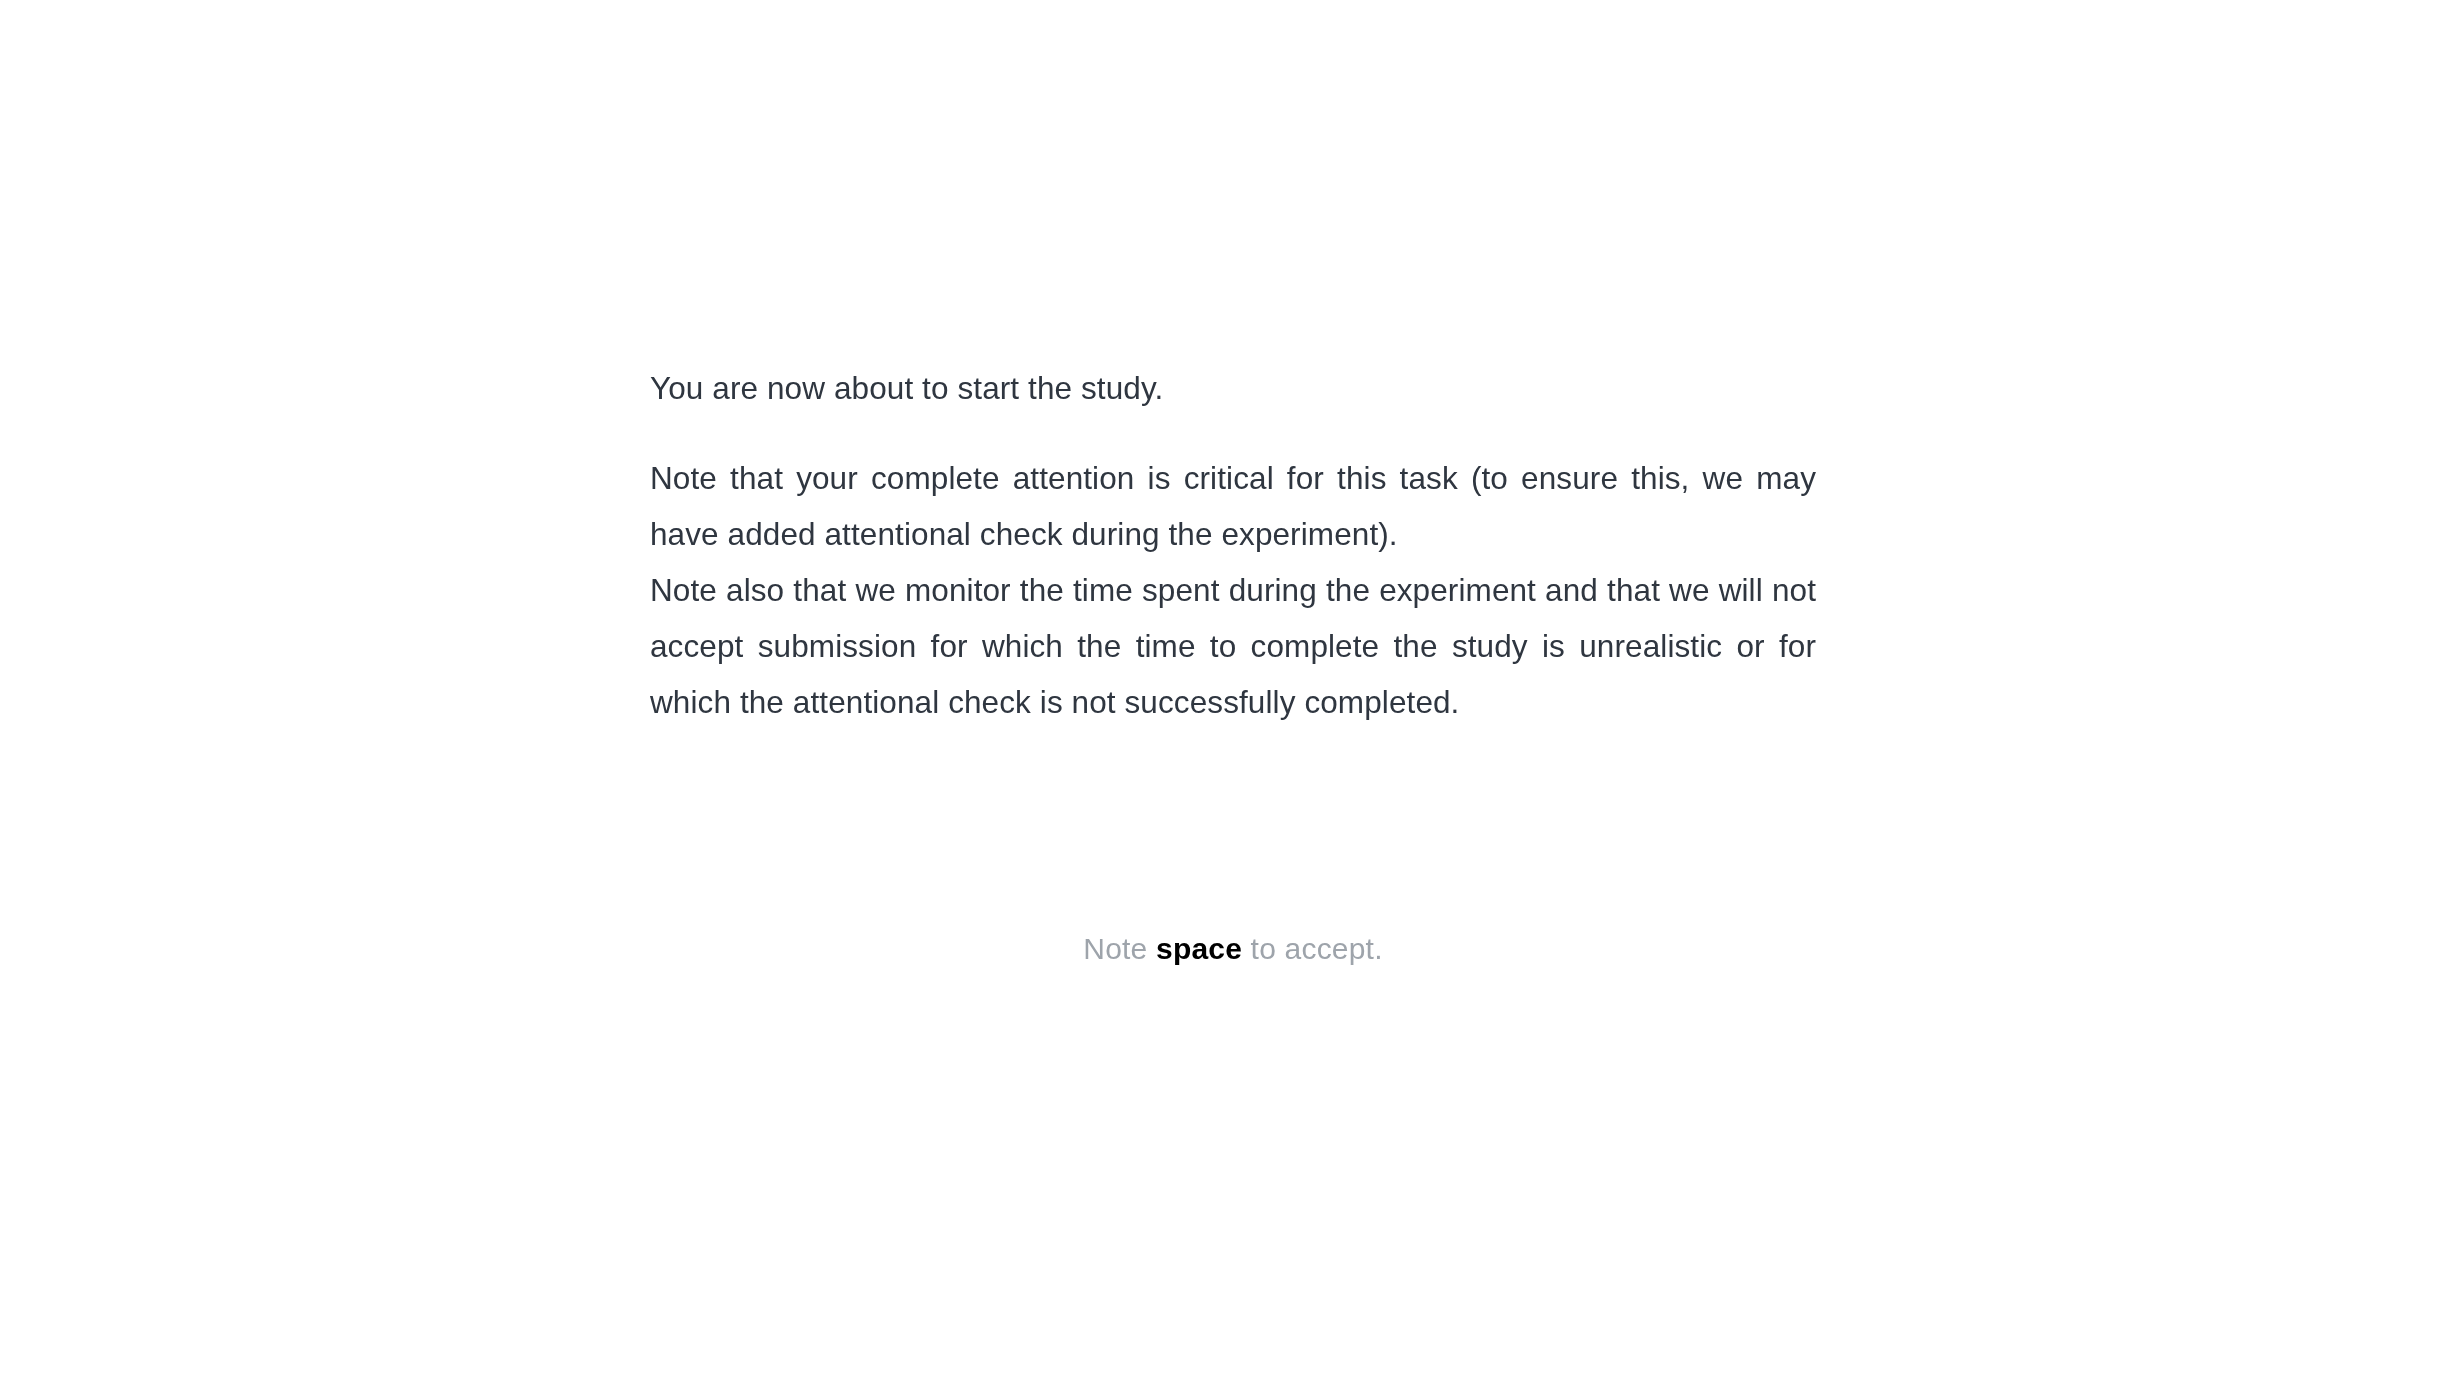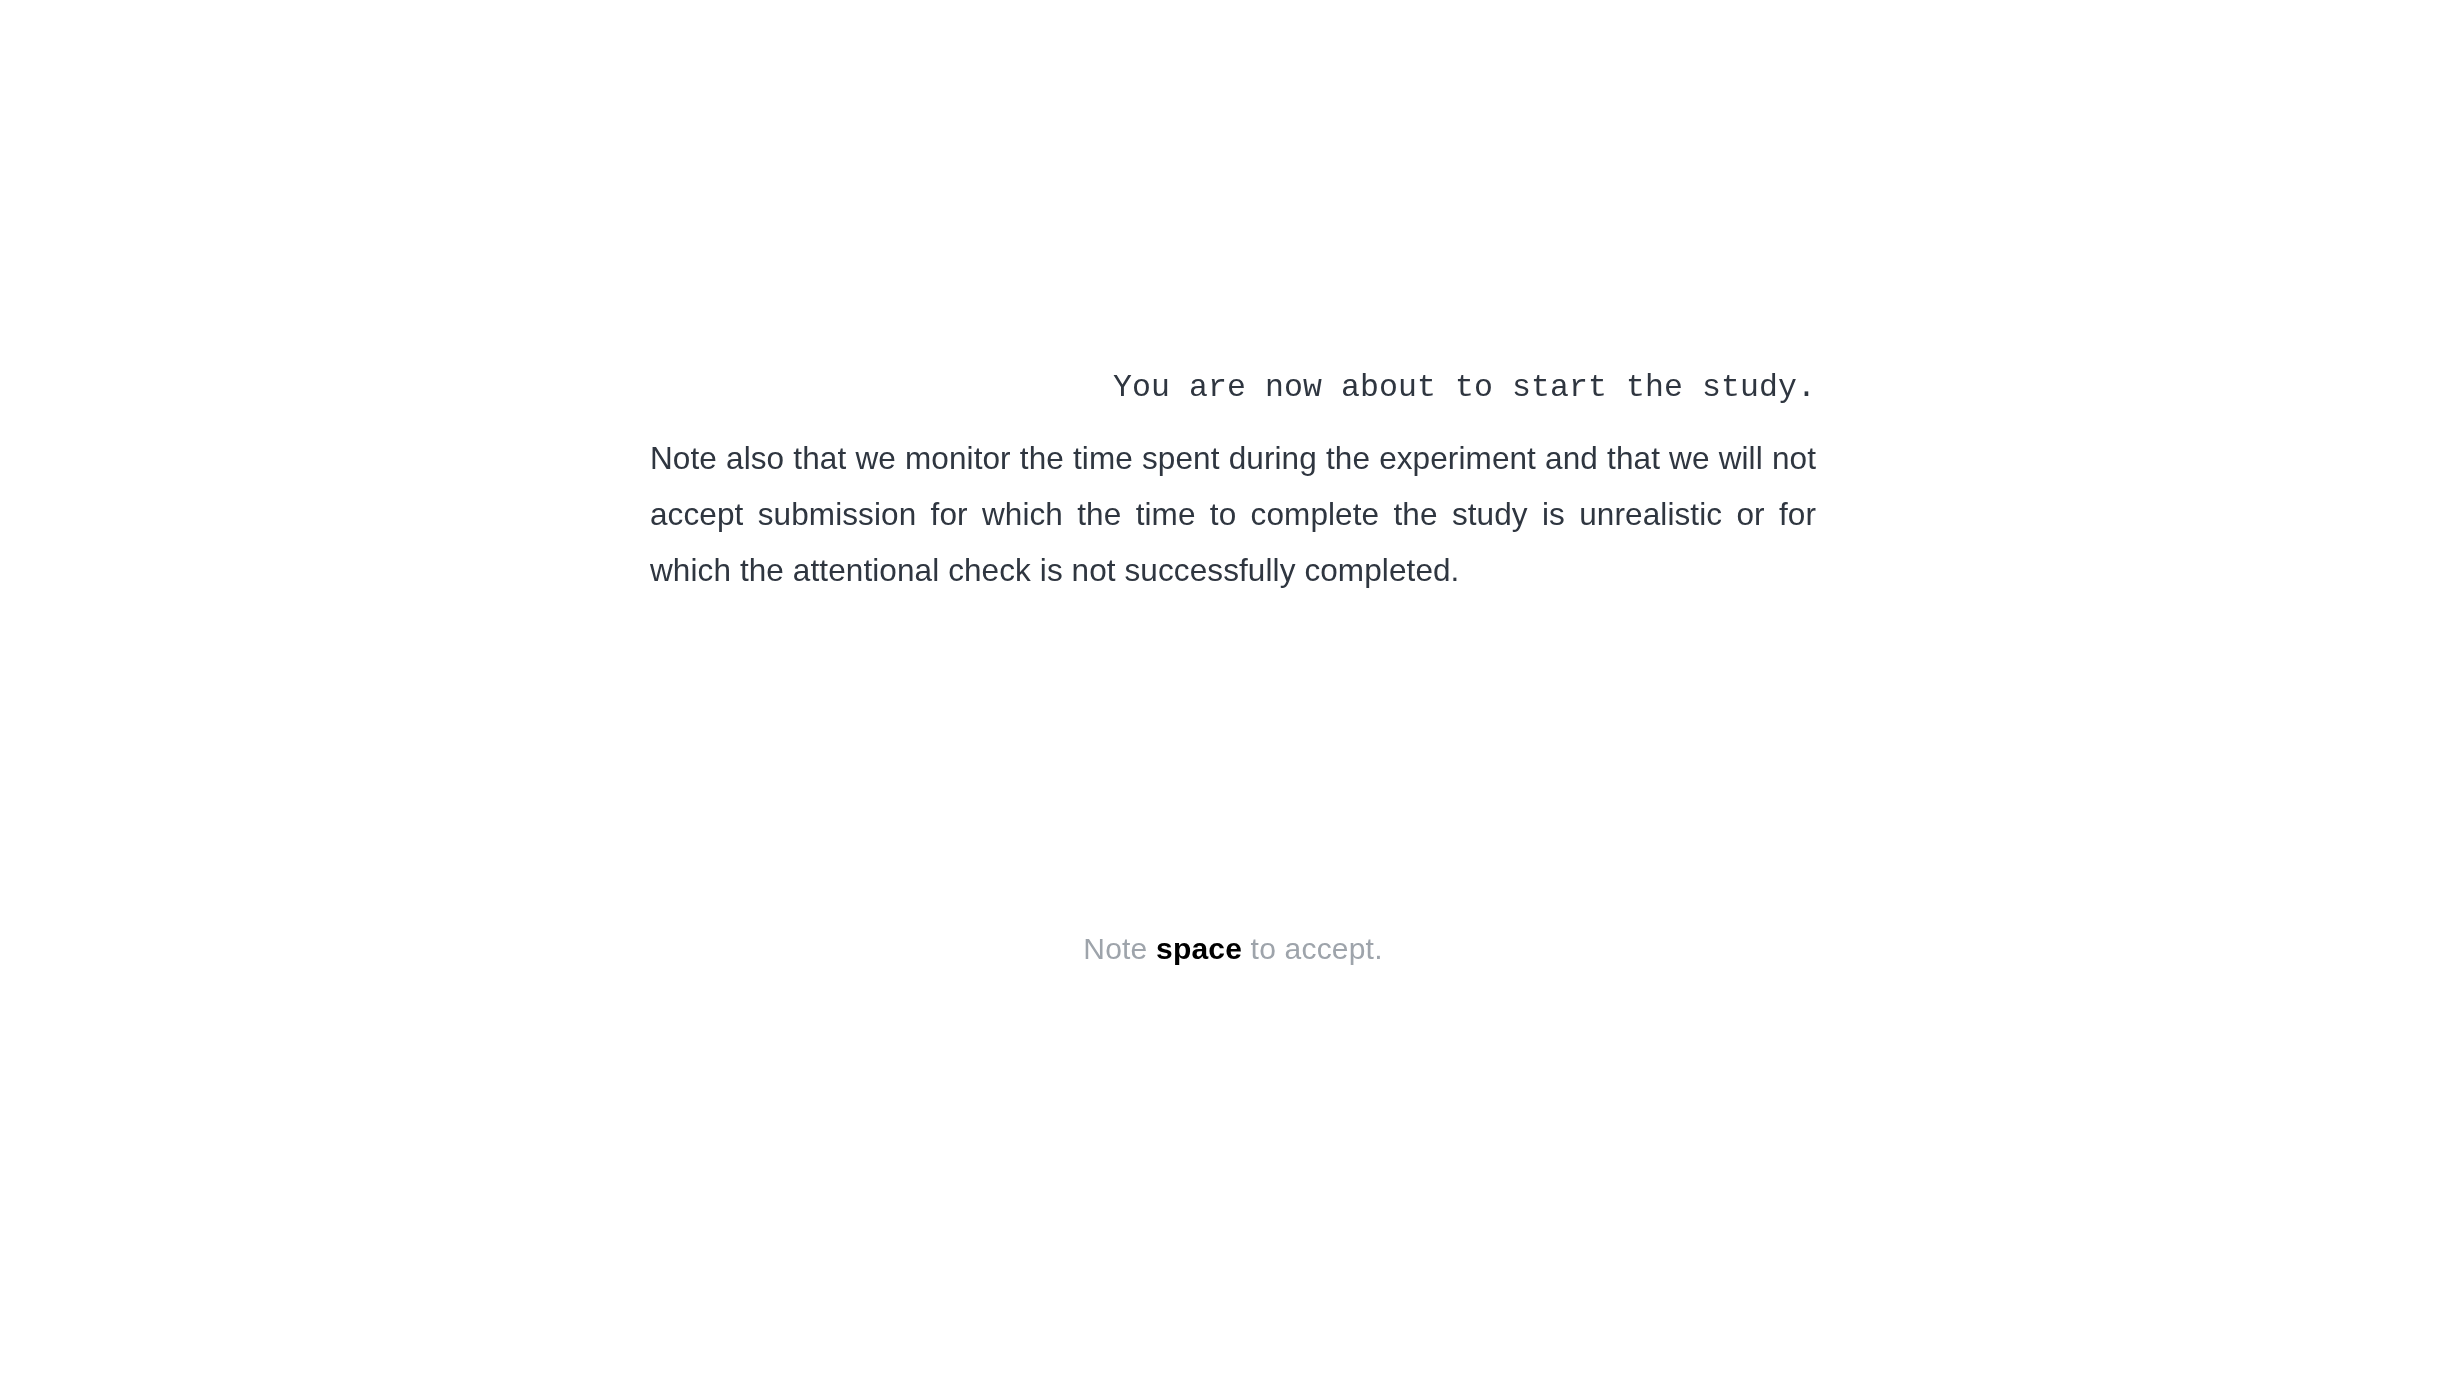--- a/index.html
+++ b/index.html
@@ -35,23 +35,22 @@
     line-height: 56px;
     text-align: justify;
     text-justify: inter-word;
     letter-spacing: 0.1px;
     margin: 0;
     font-weight: 400;
   }
 
   
   #intro-line {
-    text-align: right;
+    text-align: left;
     margin-bottom: 14px;
-    font-family: Liberation Mono, monospace;
   }
 
   #overview-block {
     margin-top: 56px;
     margin-bottom: 0;
   }
 
   #attention-block {
     margin-top: 34px;
   }
@@ -90,20 +89,21 @@
 </head>
 <body>
 
 <div id="experiment-screen">
 
   <div id="instruction-container">
 
     <p class="para no-stretch" id="intro-line">You are now about to start the study.</p>
 
 
+    <p class="para no-stretch" id="attention-block">Note that your complete attention is critical for this task (to ensure this, we may have added attentional check during the experiment).</p>
 
     <p class="para no-stretch" id="monitoring-block">Note also that we monitor the time spent during the experiment and that we will not accept submission for which the time to complete the study is unrealistic or for which the attentional check is not successfully completed.</p>
 
   </div>
 
   <div id="press-space-prompt"><span>Note </span><span class="key">space</span><span> to accept.</span></div>
 
 </div>
 
 </body></html>

